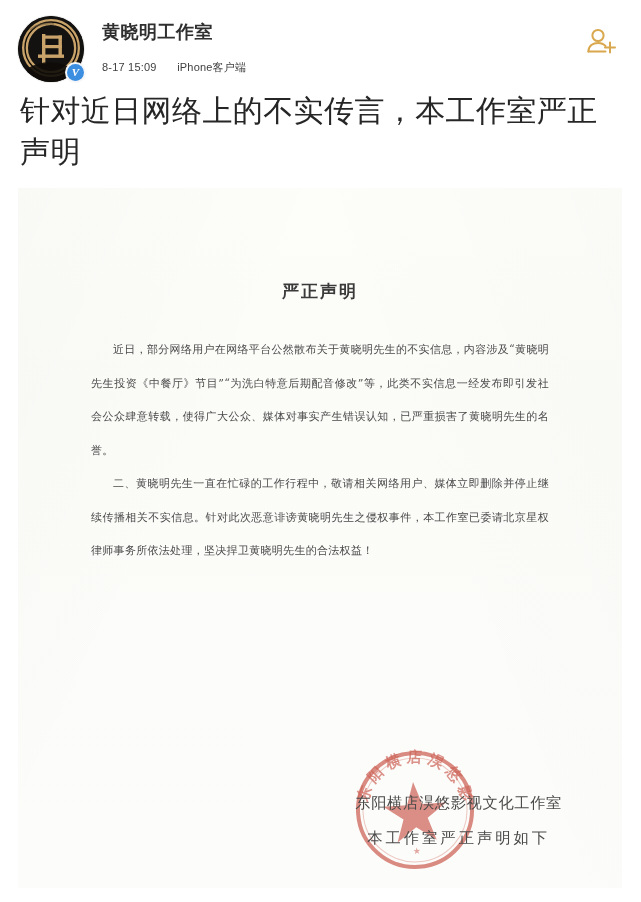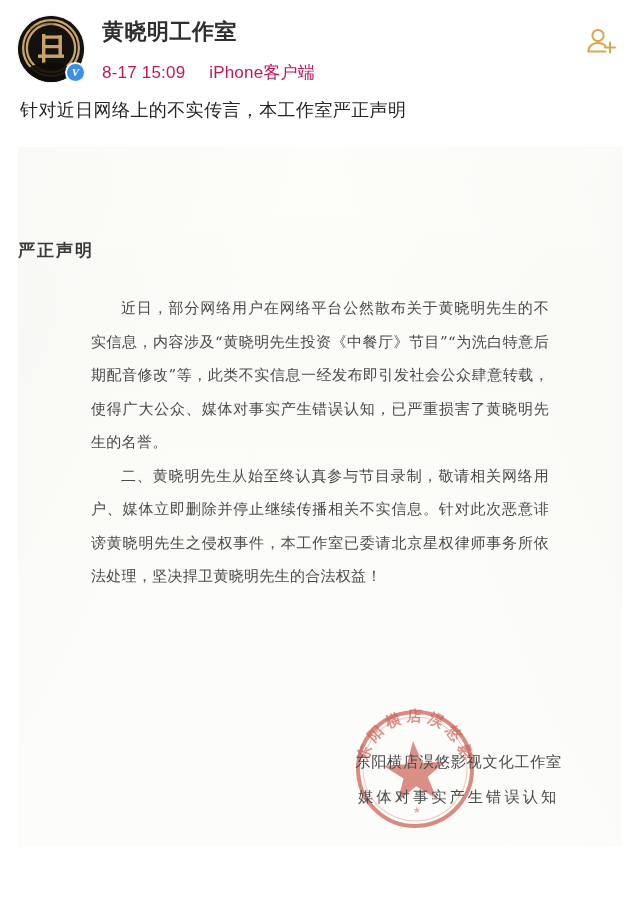--- a/index.html
+++ b/index.html
@@ -74,53 +74,53 @@
     font-style: italic;
     font-weight: bold;
   }
   .name-block {
     margin-left: 18px;
     padding-top: 4px;
     flex: 1 1 auto;
     min-width: 0;
   }
   .account-name {
-    font-size: 22px;
+    font-size: 18px;
     line-height: 28px;
     color: #2f2f2f;
     font-weight: 600;
     letter-spacing: 0.5px;
     white-space: nowrap;
   }
   .meta-row {
-    margin-top: 16px;
-    font-size: 17px;
+    margin-top: 10px;
+    font-size: 11px;
     line-height: 22px;
-    color: #be185d;
+    color: #404040;
     white-space: nowrap;
     letter-spacing: 0.2px;
   }
   .meta-sep { display: inline-block; width: 14px; }
   .follow-btn {
     flex: 0 0 auto;
     width: 40px;
     height: 40px;
     margin-top: 8px;
     margin-right: 4px;
     display: flex;
     align-items: center;
     justify-content: center;
     cursor: pointer;
   }
   .follow-btn svg { display: block; }
 
   
   .post-text {
     padding: 12px 22px 0 20px;
-    font-size: 18px;
+    font-size: 30px;
     line-height: 41px;
     color: #262626;
     letter-spacing: 0.4px;
     font-weight: 400;
   }
 
   
   .doc-wrap {
     position: relative;
     margin: 16px 19px 0 18px;
@@ -138,34 +138,35 @@
   }
   .doc-noise {
     position: absolute;
     inset: 0;
     background:
       linear-gradient(115deg, rgba(0,0,0,0.016) 0%, rgba(255,255,255,0) 35%),
       linear-gradient(250deg, rgba(0,0,0,0.012) 0%, rgba(255,255,255,0) 40%);
     pointer-events: none;
   }
   .doc-title {
+    text-align: center;
     font-family: "DejaVu Sans", "Liberation Sans", sans-serif;
     font-weight: bold;
     font-size: 17px;
     letter-spacing: 2px;
     color: #3a3a3a;
     margin-top: 92px;
     filter: blur(0.15px);
   }
   .doc-body {
     margin: 0 auto;
     width: 458px;
     padding-top: 30px;
     font-family: "DejaVu Serif", "Liberation Serif", serif;
-    font-size: 15px;
+    font-size: 11px;
     line-height: 33.5px;
     color: #4a4a4a;
     text-align: justify;
     text-justify: inter-ideograph;
     letter-spacing: 0.3px;
     filter: blur(0.18px);
   }
   .doc-body p {
     margin: 0;
   }
@@ -260,21 +261,21 @@
   <div class="post-text">针对近日网络上的不实传言，本工作室严正声明</div>
 
   <div class="doc-wrap">
     <div class="doc">
       <div class="doc-noise"></div>
 
       <div class="doc-title">严正声明</div>
 
       <div class="doc-body">
         <p class="indent">近日，部分网络用户在网络平台公然散布关于黄晓明先生的不实信息，内容涉及“黄晓明先生投资《中餐厅》节目”“为洗白特意后期配音修改”等，此类不实信息一经发布即引发社会公众肆意转载，使得广大公众、媒体对事实产生错误认知，已严重损害了黄晓明先生的名誉。</p>
-        <p class="indent">二、黄晓明先生从始至终认真参与节目录制，敬请相关网络用户、媒体立即删除并停止继续传播相关不实信息。针对此次恶意诽谤黄晓明先生之侵权事件，本工作室已委请北京星权律师事务所依法处理，坚决捍卫黄晓明先生的合法权益！</p>
+        <p class="indent">二、黄晓明先生一直在忙碌的工作行程中，敬请相关网络用户、媒体立即删除并停止继续传播相关不实信息。针对此次恶意诽谤黄晓明先生之侵权事件，本工作室已委请北京星权律师事务所依法处理，坚决捍卫黄晓明先生的合法权益！</p>
       </div>
 
       <div class="seal">
         <svg viewBox="0 0 136 136" xmlns="http://www.w3.org/2000/svg" aria-hidden="true">
           <defs>
             <path id="rimPath" d="M 68,68 m -48,0 a 48,48 0 1,1 96,0" fill="none"></path>
           </defs>
           <circle cx="68" cy="68" r="57" fill="none" stroke="#c0392b" stroke-width="4" opacity="0.75"></circle>
           <circle cx="68" cy="68" r="52" fill="none" stroke="#c0392b" stroke-width="1" opacity="0.35"></circle>
           <g opacity="0.7" fill="#c0392b" font-family="'DejaVu Serif', serif" font-size="15" font-weight="bold" letter-spacing="5">
@@ -284,18 +285,18 @@
           </g>
           <polygon points="68,40 75.6,62.6 99.4,62.6 80.1,76.6 87.6,99.2 68,85.2 48.4,99.2 55.9,76.6 36.6,62.6 60.4,62.6" fill="#c0392b" opacity="0.72"></polygon>
           <g opacity="0.55" fill="#c0392b" font-family="'DejaVu Serif', serif" font-size="9" letter-spacing="2">
             <text x="68" y="112" text-anchor="middle">★</text>
           </g>
         </svg>
       </div>
 
       <div class="sign-block">
         <div>东阳横店淏悠影视文化工作室</div>
-        <div class="sign-date">媒体对事实产生错误认知</div>
+        <div class="sign-date">本工作室严正声明如下</div>
       </div>
     </div>
   </div>
 
 </div>
 
 </body></html>

